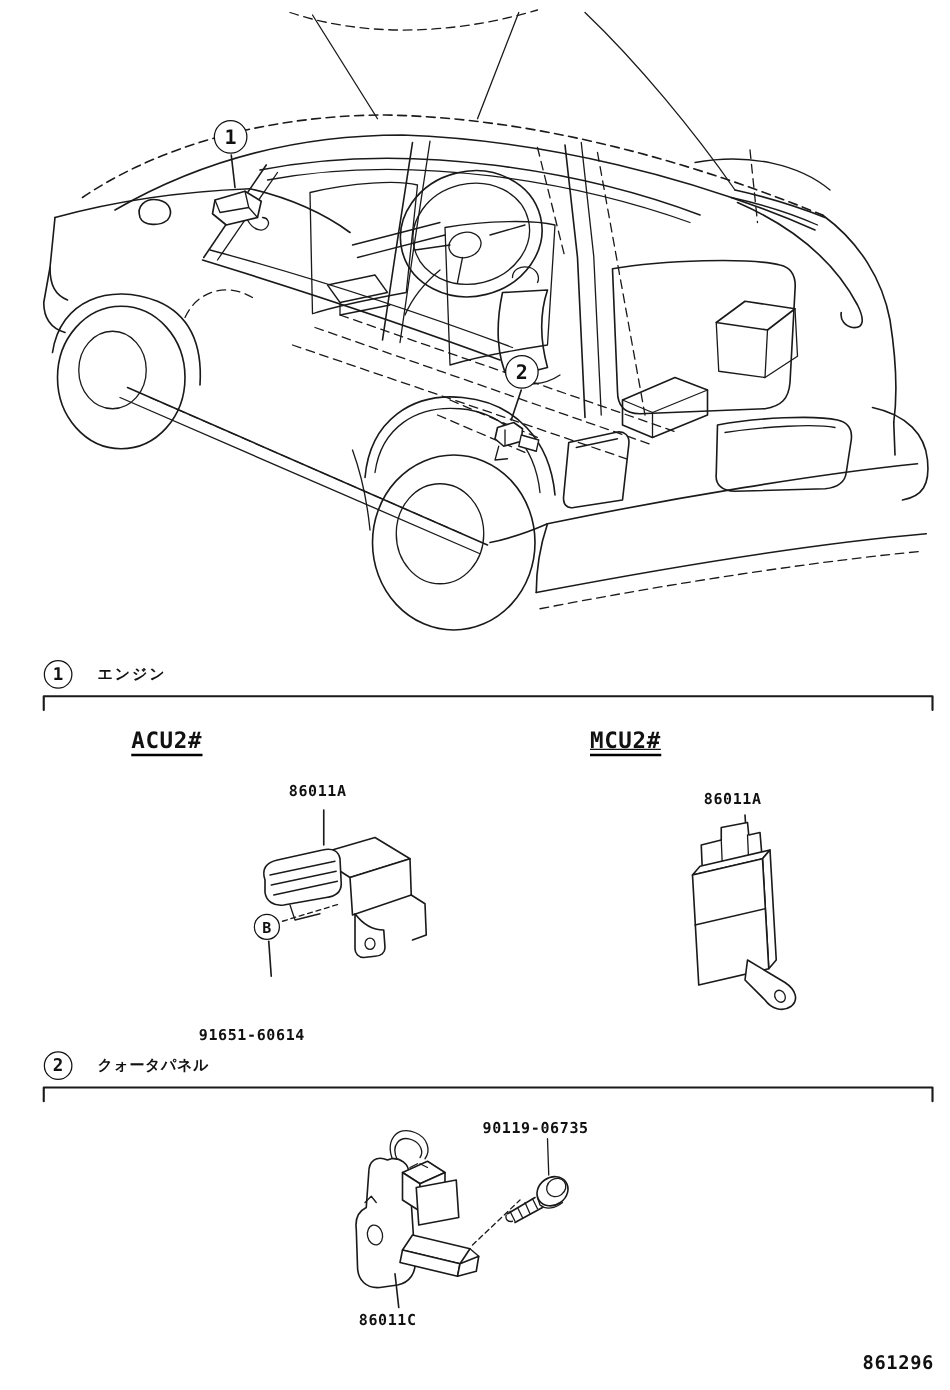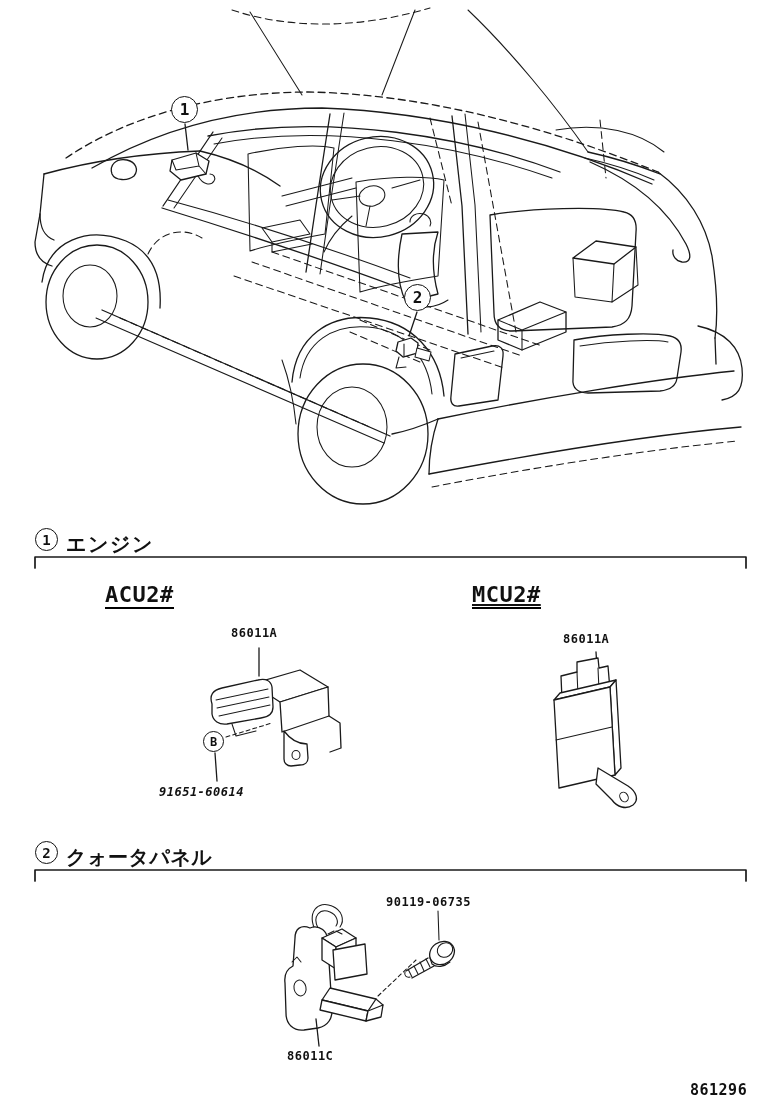--- a/index.html
+++ b/index.html
@@ -12,23 +12,23 @@
   svg.linework .d2{stroke-dasharray:4 3;}
   svg.linework .thin{stroke-width:1.05;}
   svg.linework .wf{fill:#ffffff;}
   svg.linework .rule{stroke-width:1.7;}
   .callout{position:absolute;border:1.7px solid #111;border-radius:50%;background:#fff;
            display:flex;align-items:center;justify-content:center;
            font-family:"DejaVu Sans Mono", monospace;font-weight:bold;box-sizing:border-box;}
   .co-big{width:27px;height:27px;font-size:16px;}
   .co-sec{width:23px;height:23px;font-size:14px;}
   .co-b{width:21px;height:21px;font-size:12px;border-width:1.5px;}
-  .sec-title{position:absolute;font-size:20px;font-weight:bold;letter-spacing:1.5px;}
+  .sec-title{position:absolute;font-size:12px;font-weight:bold;letter-spacing:1.5px;margin-left:12px;}
   .variant-code{position:absolute;font-family:"DejaVu Sans Mono", monospace;font-weight:bold;
-                font-size:22px;letter-spacing:.5px;border-bottom:2px solid #000;padding-bottom:1px;line-height:1;}
+                font-size:18px;letter-spacing:.5px;border-bottom:2px solid #000;padding-bottom:1px;line-height:1;}
   .part-label{position:absolute;font-family:"DejaVu Sans Mono", monospace;font-weight:bold;
               font-size:12px;letter-spacing:.5px;line-height:1;}
   .fig-num{position:absolute;left:690px;top:1081px;font-family:"DejaVu Sans Mono", monospace;
            font-weight:bold;font-size:15px;letter-spacing:.5px;}
 </style>
 </head>
 <body>
 
 <div class="page">
 
@@ -204,21 +204,21 @@
   <div class="callout co-sec" style="left:35px;top:528px;">1</div>
   <div class="sec-title" style="left:66px;top:531px;">エンジン</div>
 
   <div class="variant-code" style="left:105px;top:584px;">ACU2#</div>
   <div class="variant-code" style="left:472px;top:584px;text-decoration:underline;">MCU2#</div>
 
   <div class="part-label" style="left:231px;top:627px;">86011A</div>
   <div class="part-label" style="left:563px;top:633px;">86011A</div>
 
   <div class="callout co-b" style="left:203px;top:731px;">B</div>
-  <div class="part-label" style="left:159px;top:786px;font-style:italic;">91651-60614</div>
+  <div class="part-label" style="left:159px;top:822px;">91651-60614</div>
 
   <div class="callout co-sec" style="left:35px;top:841px;">2</div>
   <div class="sec-title" style="left:66px;top:844px;letter-spacing:0.5px;font-family:Liberation Mono, monospace;">クォータパネル</div>
 
   <div class="part-label" style="left:386px;top:896px;text-align:right;">90119-06735</div>
   <div class="part-label" style="left:287px;top:1050px;text-align:center;">86011C</div>
 
   <div class="fig-num">861296</div>
 </div>
 

